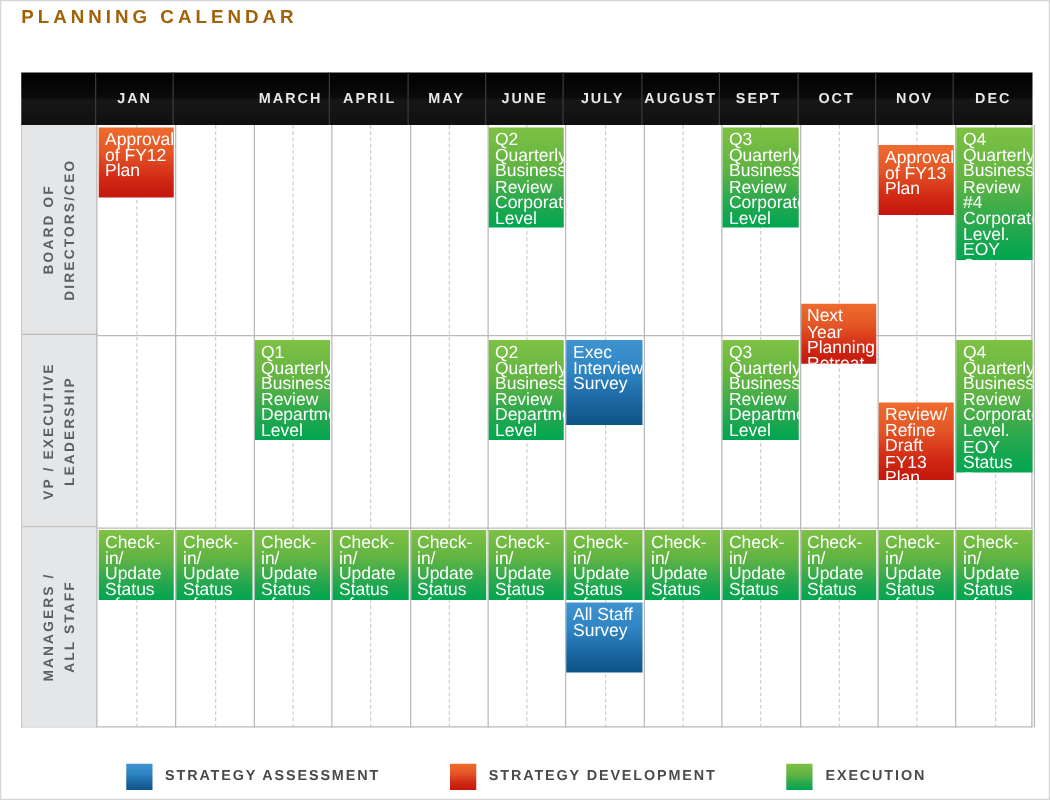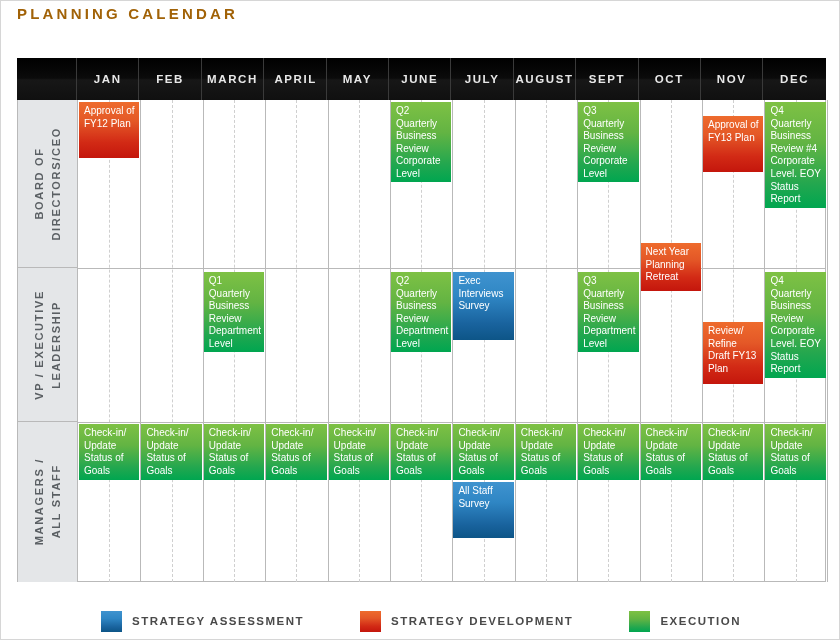--- a/index.html
+++ b/index.html
@@ -128,21 +128,21 @@
     right: 0;
     height: 1px;
     background: #b9b9b9;
   }
 
   
   .blk {
     position: absolute;
     box-sizing: border-box;
     color: #ffffff;
-    font-size: 10px;
+    font-size: 14px;
     line-height: 12.6px;
     padding: 3px 4px 3px 5px;
     overflow: hidden;
     white-space: pre-line;
   }
   .blk.exec {
     background: linear-gradient(to bottom, #7ec144 0%, #63b443 38%, #22a74f 78%, #00a650 100%);
   }
   .blk.dev {
     background: linear-gradient(to bottom, #ee6b2d 0%, #e45827 34%, #d22a15 72%, #c4160c 100%);
@@ -188,21 +188,20 @@
 <body>
 
 <div id="page">
 
   <div id="title">PLANNING CALENDAR</div>
 
   <div id="grid">
     <div id="head">
         <div class="head-cell first" style="left: 0px; width: 60px;"></div>
         <div class="head-cell" style="left: 60px; width: 62.4px;">JAN</div>
-        <div class="head-cell" style="left: 122.4px; width: 62.4px;">FEB</div>
         <div class="head-cell" style="left: 184.8px; width: 62.4px;">MARCH</div>
         <div class="head-cell" style="left: 248px; width: 62.4px; text-align: center;">APRIL</div>
         <div class="head-cell" style="left: 309.6px; width: 62.4px;">MAY</div>
         <div class="head-cell" style="left: 372px; width: 62.4px;">JUNE</div>
         <div class="head-cell" style="left: 434.4px; width: 62.4px;">JULY</div>
         <div class="head-cell" style="left: 496.8px; width: 62.4px;">AUGUST</div>
         <div class="head-cell" style="left: 559.2px; width: 62.4px;">SEPT</div>
         <div class="head-cell" style="left: 621.6px; width: 62.4px;">OCT</div>
         <div class="head-cell" style="left: 684px; width: 62.4px;">NOV</div>
         <div class="head-cell" style="left: 746.4px; width: 62.4px; border-right: none;">DEC</div>

